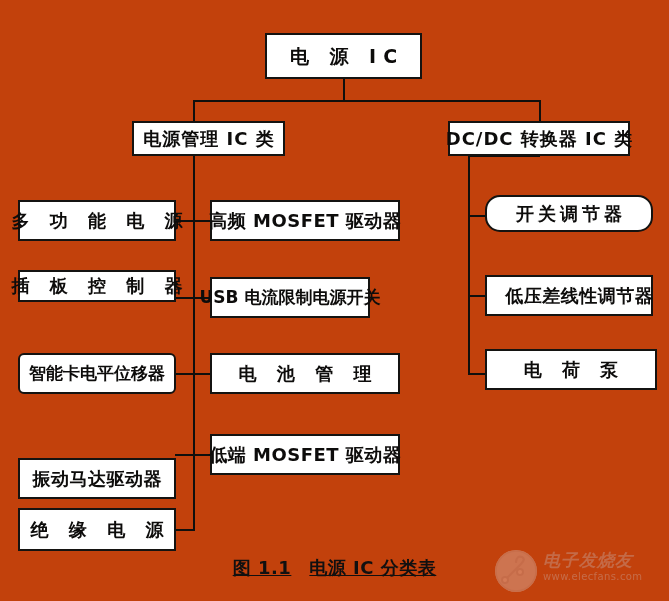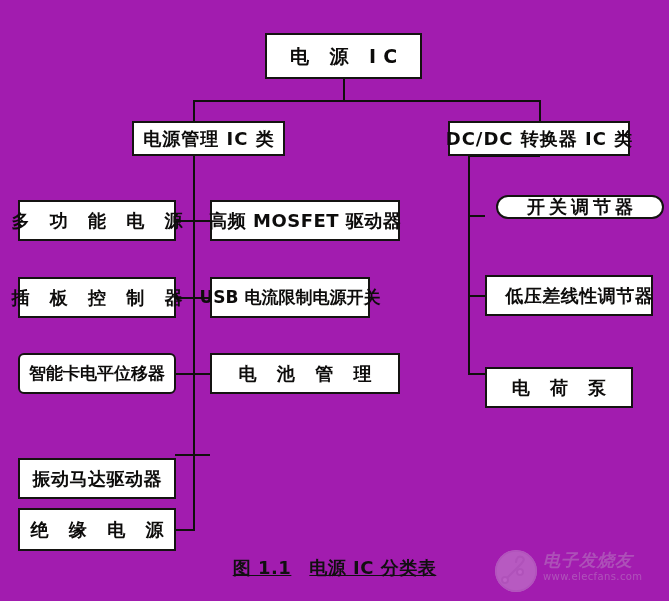--- a/index.html
+++ b/index.html
@@ -8,21 +8,21 @@
     padding: 0;
     background: #ffffff;
   }
   body {
     font-family: "DejaVu Sans", "Liberation Sans", sans-serif;
   }
   #page {
     position: relative;
     width: 669px;
     height: 601px;
-    background: #a21caf;
+    background: #c2410c;
     overflow: hidden;
   }
 
   
   .watermark {
     position: absolute;
     left: 495px;
     top: 548px;
     width: 170px;
     height: 50px;
@@ -156,21 +156,21 @@
   </div>
 
   <div class="node" style="left:448px; top:121px; width:182px; height:35px;">
     <span class="txt t-lvl2">DC/DC 转换器 IC 类</span>
   </div>
 
   <div class="node" style="left:18px; top:200px; width:158px; height:41px;">
     <span class="txt t-wide">多 功 能 电 源</span>
   </div>
 
-  <div class="node" style="left:18px; top:277px; width:158px; height:41px;justify-content:center;">
+  <div class="node" style="left:18px; top:270px; width:158px; height:32px;justify-content:center;">
     <span class="txt t-wide">插 板 控 制 器</span>
   </div>
 
   <div class="node" style="left:18px; top:353px; width:158px; height:41px;border-radius:6px;">
     <span class="txt t-tight">智能卡电平位移器</span>
   </div>
 
   <div class="node" style="left:18px; top:434px; width:158px; height:41px;margin-top:24px;">
     <span class="txt t-norm">振动马达驱动器</span>
   </div>
@@ -184,30 +184,33 @@
   </div>
 
   <div class="node" style="left:210px; top:277px; width:160px; height:41px;">
     <span class="txt t-tight">USB 电流限制电源开关</span>
   </div>
 
   <div class="node" style="left:210px; top:353px; width:190px; height:41px;">
     <span class="txt t-wide">电 池 管 理</span>
   </div>
 
-
-  <div class="node" style="left:496px; top:195px; width:168px; height:24px;border-radius:15px;">
+  <div class="node" style="left:210px; top:434px; width:190px; height:41px;">
+    <span class="txt t-norm">低端 MOSFET 驱动器</span>
+  </div>
+
+  <div class="node" style="left:485px; top:195px; width:168px; height:37px;border-radius:15px;">
     <span class="txt t-mid">开关调节器</span>
   </div>
 
   <div class="node" style="left:485px; top:275px; width:168px; height:41px;padding-left:20px;">
     <span class="txt t-norm">低压差线性调节器</span>
   </div>
 
-  <div class="node" style="left:485px; top:367px; width:148px; height:41px;">
+  <div class="node" style="left:485px; top:349px; width:172px; height:41px;">
     <span class="txt t-wide">电 荷 泵</span>
   </div>
 
   <div class="caption">
     <span>图 1.1</span><span class="gap"></span><span>电源 IC 分类表</span>
   </div>
 
   <div class="watermark">
     <div class="wm-logo">
       <svg width="42" height="42" viewBox="0 0 42 42">

